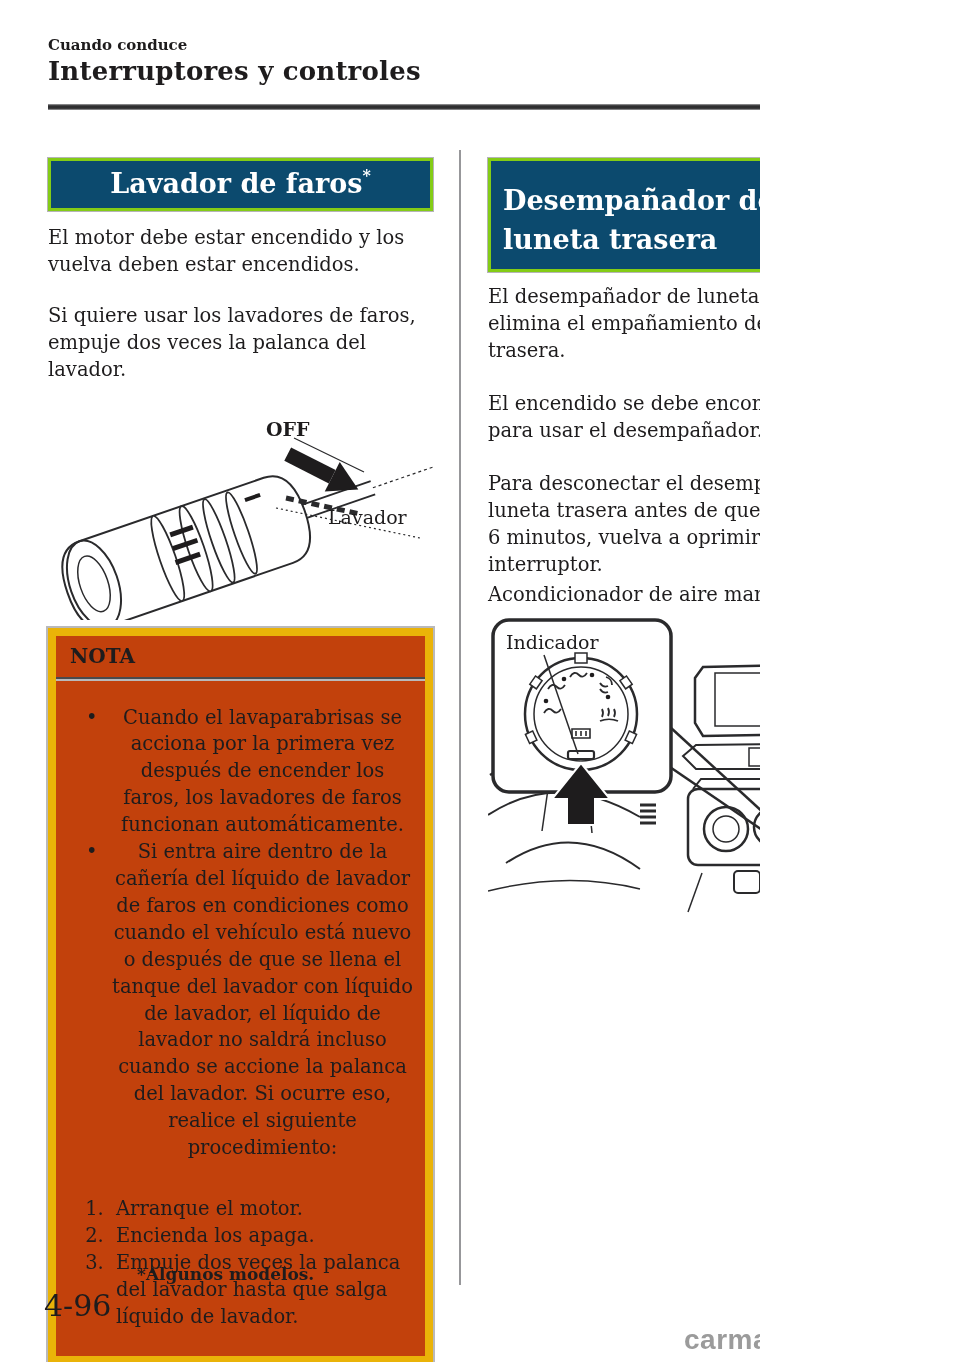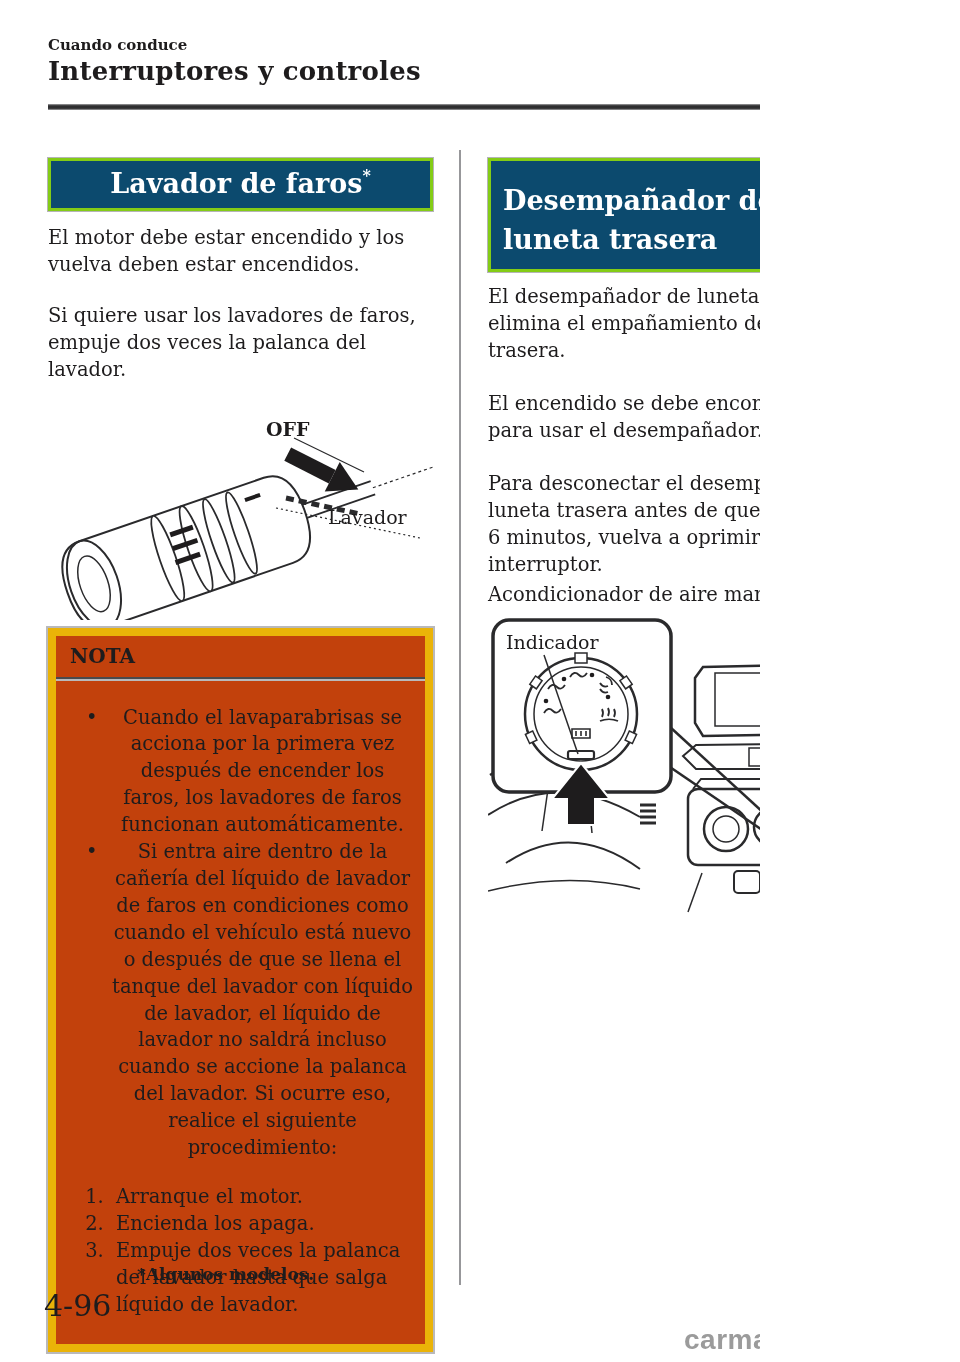--- a/index.html
+++ b/index.html
@@ -33,21 +33,21 @@
   .fig text{font-family:"DejaVu Serif","Liberation Serif",serif;fill:#1e1c1d;}
   .fig-left{margin:2px 0 8px;}
   .fig-right{margin:8px 0 0;}
   
   .note{border:8px solid #eab308;box-shadow:0 0 0 2px #b9b9bb;margin:6px 0 0;background:#c2410c;}
   .note-header{font-size:20px;font-weight:bold;padding:8px 14px 9px;border-bottom:2px solid #4a4a4d;}
   .note-body{border-top:2px solid #b9b9bb;padding:24px 10px 26px 14px;}
   .note-bullets{list-style:none;margin:0;padding:0;text-align:center;}
   .note-bullets li{font-size:19.5px;line-height:1.38;padding-left:40px;position:relative;}
   .note-bullets li::before{content:"\2022";position:absolute;left:16px;}
-  .note-steps{margin:22px 0 0;padding:0 0 0 40px;}
+  .note-steps{margin:34px 0 0;padding:0 0 0 40px;}
   .note-steps li{font-size:19.5px;line-height:1.38;margin:0;padding-left:6px;}
   
   .page-num{position:absolute;left:44px;top:1288px;font-size:30px;font-weight:normal;}
   .footnote{position:absolute;left:137px;top:1264px;font-size:17px;font-weight:bold;}
   .watermark{position:absolute;left:684px;top:1324px;font-size:28px;font-weight:bold;
     color:#9b9b9b;font-family:"Liberation Sans","DejaVu Sans",sans-serif;letter-spacing:.5px;}
 </style>
 </head>
 <body>
 

